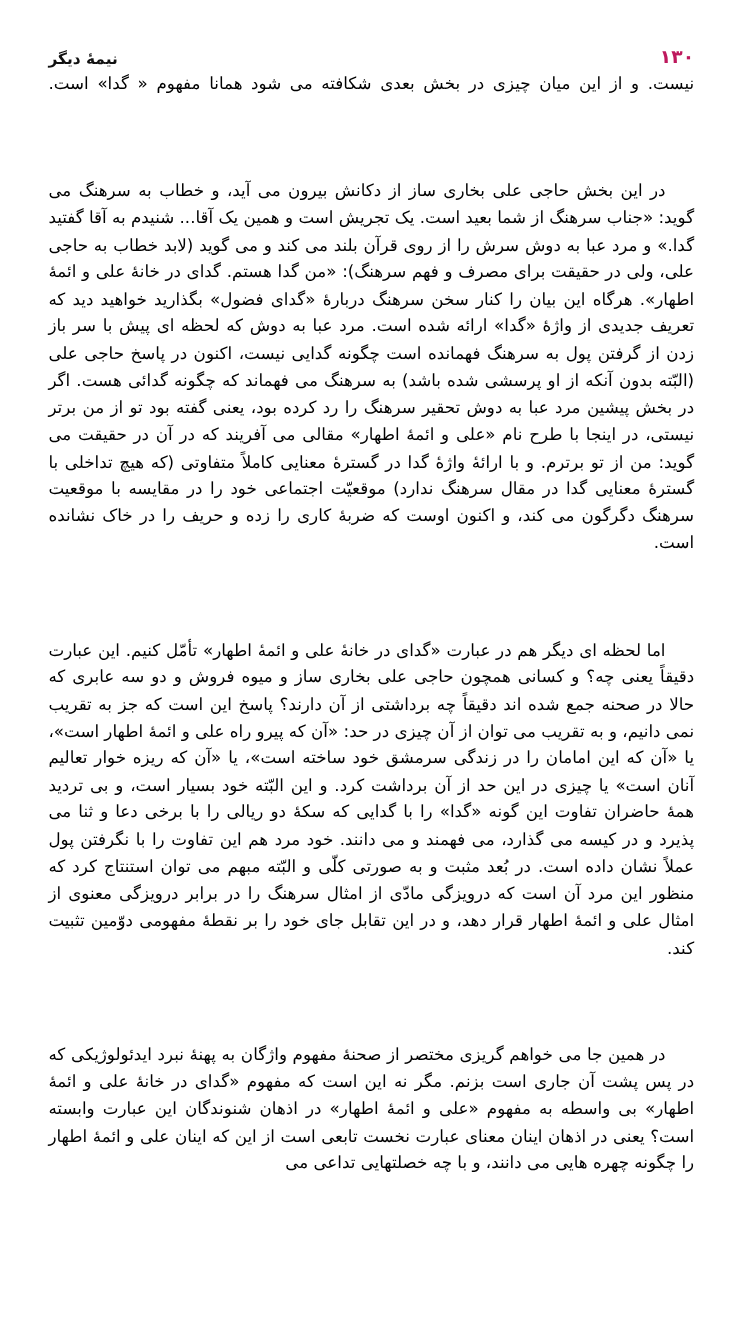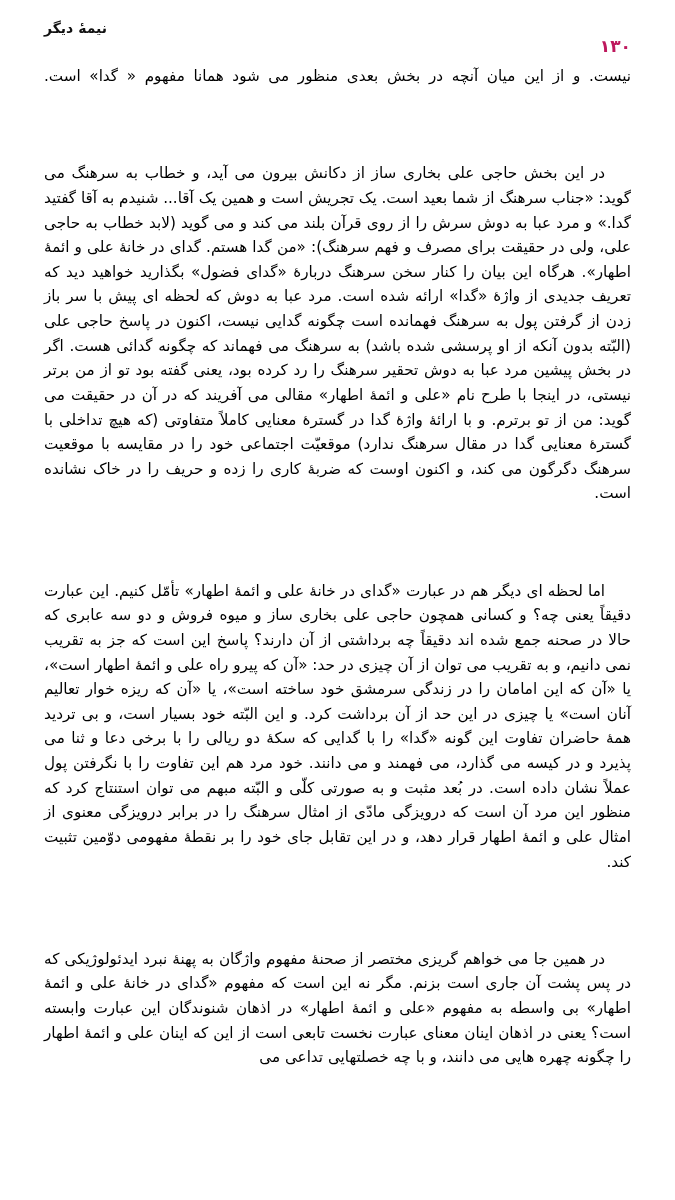--- a/index.html
+++ b/index.html
@@ -19,21 +19,21 @@
     width: 675px;
     height: 1200px;
     box-sizing: border-box;
     padding: 18px 44px 10px 44px;
     background: #ffffff;
   }
   .header-row {
     display: flex;
     flex-direction: row-reverse;
     justify-content: space-between;
-    align-items: flex-start;
+    align-items: flex-end;
     height: 44px;
   }
   .book-title {
     font-size: 14px;
     font-weight: bold;
     letter-spacing: 0px;
     margin-top: 2px;
     color: #111;
   }
   .page-number {
@@ -78,19 +78,19 @@
 <body>
 
 <div class="page">
 
   <div class="header-row">
     <div class="book-title">نیمۀ دیگر</div>
     <div class="page-number">۱۳۰</div>
   </div>
 
   <div class="body-text">
-    <p class="noindent">نیست. و از این میان آنچه در بخش بعدی منظور می شود همانا مفهوم « گدا» است.</p>
+    <p class="noindent">نیست. و از این میان چیزی در بخش بعدی شکافته می شود همانا مفهوم « گدا» است.</p>
     <p class="indent">در این بخش حاجی علی بخاری ساز از دکانش بیرون می آید، و خطاب به سرهنگ می گوید: «جناب سرهنگ از شما بعید است. یک تجریش است و همین یک آقا... شنیدم به آقا گفتید گدا.» و مرد عبا به دوش سرش را از روی قرآن بلند می کند و می گوید (لابد خطاب به حاجی علی، ولی در حقیقت برای مصرف و فهم سرهنگ): «من گدا هستم. گدای در خانۀ علی و ائمۀ اطهار». هرگاه این بیان را کنار سخن سرهنگ دربارۀ «گدای فضول» بگذارید خواهید دید که تعریف جدیدی از واژۀ «گدا» ارائه شده است. مرد عبا به دوش که لحظه ای پیش با سر باز زدن از گرفتن پول به سرهنگ فهمانده است چگونه گدایی نیست، اکنون در پاسخ حاجی علی (البّته بدون آنکه از او پرسشی شده باشد) به سرهنگ می فهماند که چگونه گدائی هست. اگر در بخش پیشین مرد عبا به دوش تحقیر سرهنگ را رد کرده بود، یعنی گفته بود تو از من برتر نیستی، در اینجا با طرح نام «علی و ائمۀ اطهار» مقالی می آفریند که در آن در حقیقت می گوید: من از تو برترم. و با ارائۀ واژۀ گدا در گسترۀ معنایی کاملاً متفاوتی (که هیچ تداخلی با گسترۀ معنایی گدا در مقال سرهنگ ندارد) موقعیّت اجتماعی خود را در مقایسه با موقعیت سرهنگ دگرگون می کند، و اکنون اوست که ضربۀ کاری را زده و حریف را در خاک نشانده است.</p>
     <p class="indent">اما لحظه ای دیگر هم در عبارت «گدای در خانۀ علی و ائمۀ اطهار» تأمّل کنیم. این عبارت دقیقاً یعنی چه؟ و کسانی همچون حاجی علی بخاری ساز و میوه فروش و دو سه عابری که حالا در صحنه جمع شده اند دقیقاً چه برداشتی از آن دارند؟ پاسخ این است که جز به تقریب نمی دانیم، و به تقریب می توان از آن چیزی در حد: «آن که پیرو راه علی و ائمۀ اطهار است»، یا «آن که این امامان را در زندگی سرمشق خود ساخته است»، یا «آن که ریزه خوار تعالیم آنان است» یا چیزی در این حد از آن برداشت کرد. و این البّته خود بسیار است، و بی تردید همۀ حاضران تفاوت این گونه «گدا» را با گدایی که سکۀ دو ریالی را با برخی دعا و ثنا می پذیرد و در کیسه می گذارد، می فهمند و می دانند. خود مرد هم این تفاوت را با نگرفتن پول عملاً نشان داده است. در بُعد مثبت و به صورتی کلّی و البّته مبهم می توان استنتاج کرد که منظور این مرد آن است که درویزگی مادّی از امثال سرهنگ را در برابر درویزگی معنوی از امثال علی و ائمۀ اطهار قرار دهد، و در این تقابل جای خود را بر نقطۀ مفهومی دوّمین تثبیت کند.</p>
     <p class="indent ragged">در همین جا می خواهم گریزی مختصر از صحنۀ مفهوم واژگان به پهنۀ نبرد ایدئولوژیکی که در پس پشت آن جاری است بزنم. مگر نه این است که مفهوم «گدای در خانۀ علی و ائمۀ اطهار» بی واسطه به مفهوم «علی و ائمۀ اطهار» در اذهان شنوندگان این عبارت وابسته است؟ یعنی در اذهان اینان معنای عبارت نخست تابعی است از این که اینان علی و ائمۀ اطهار را چگونه چهره هایی می دانند، و با چه خصلتهایی تداعی می</p>
   </div>
 
 </div>
 
 </body></html>

